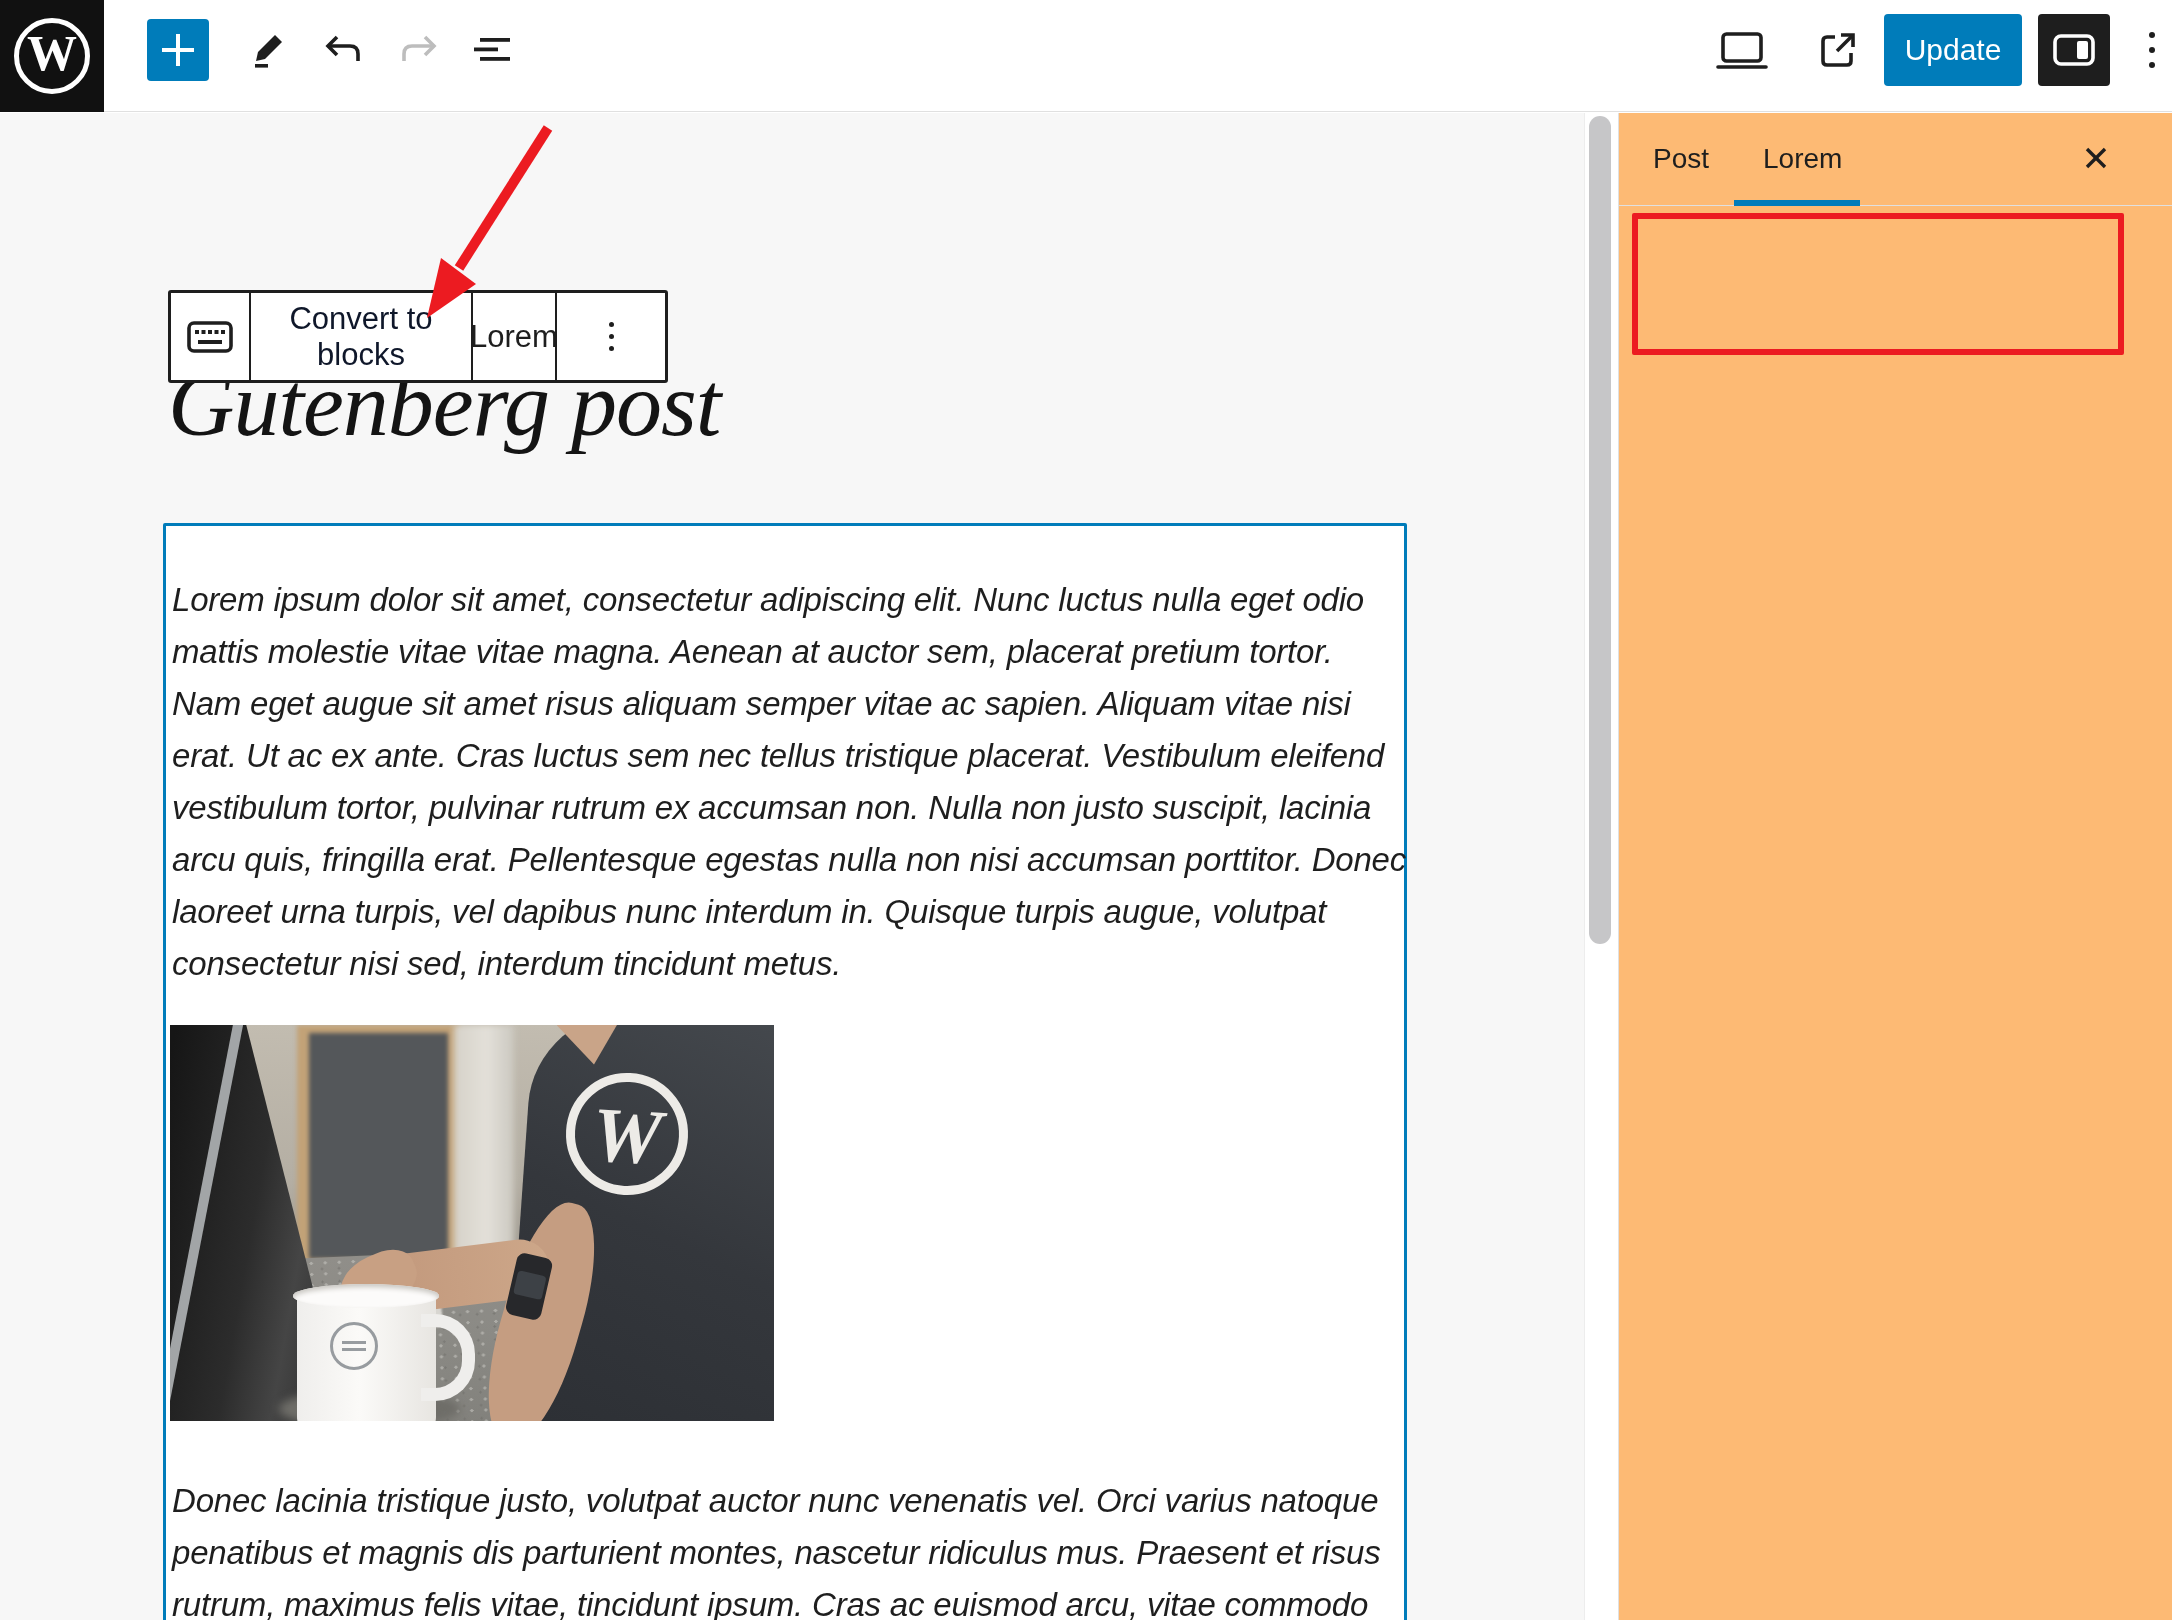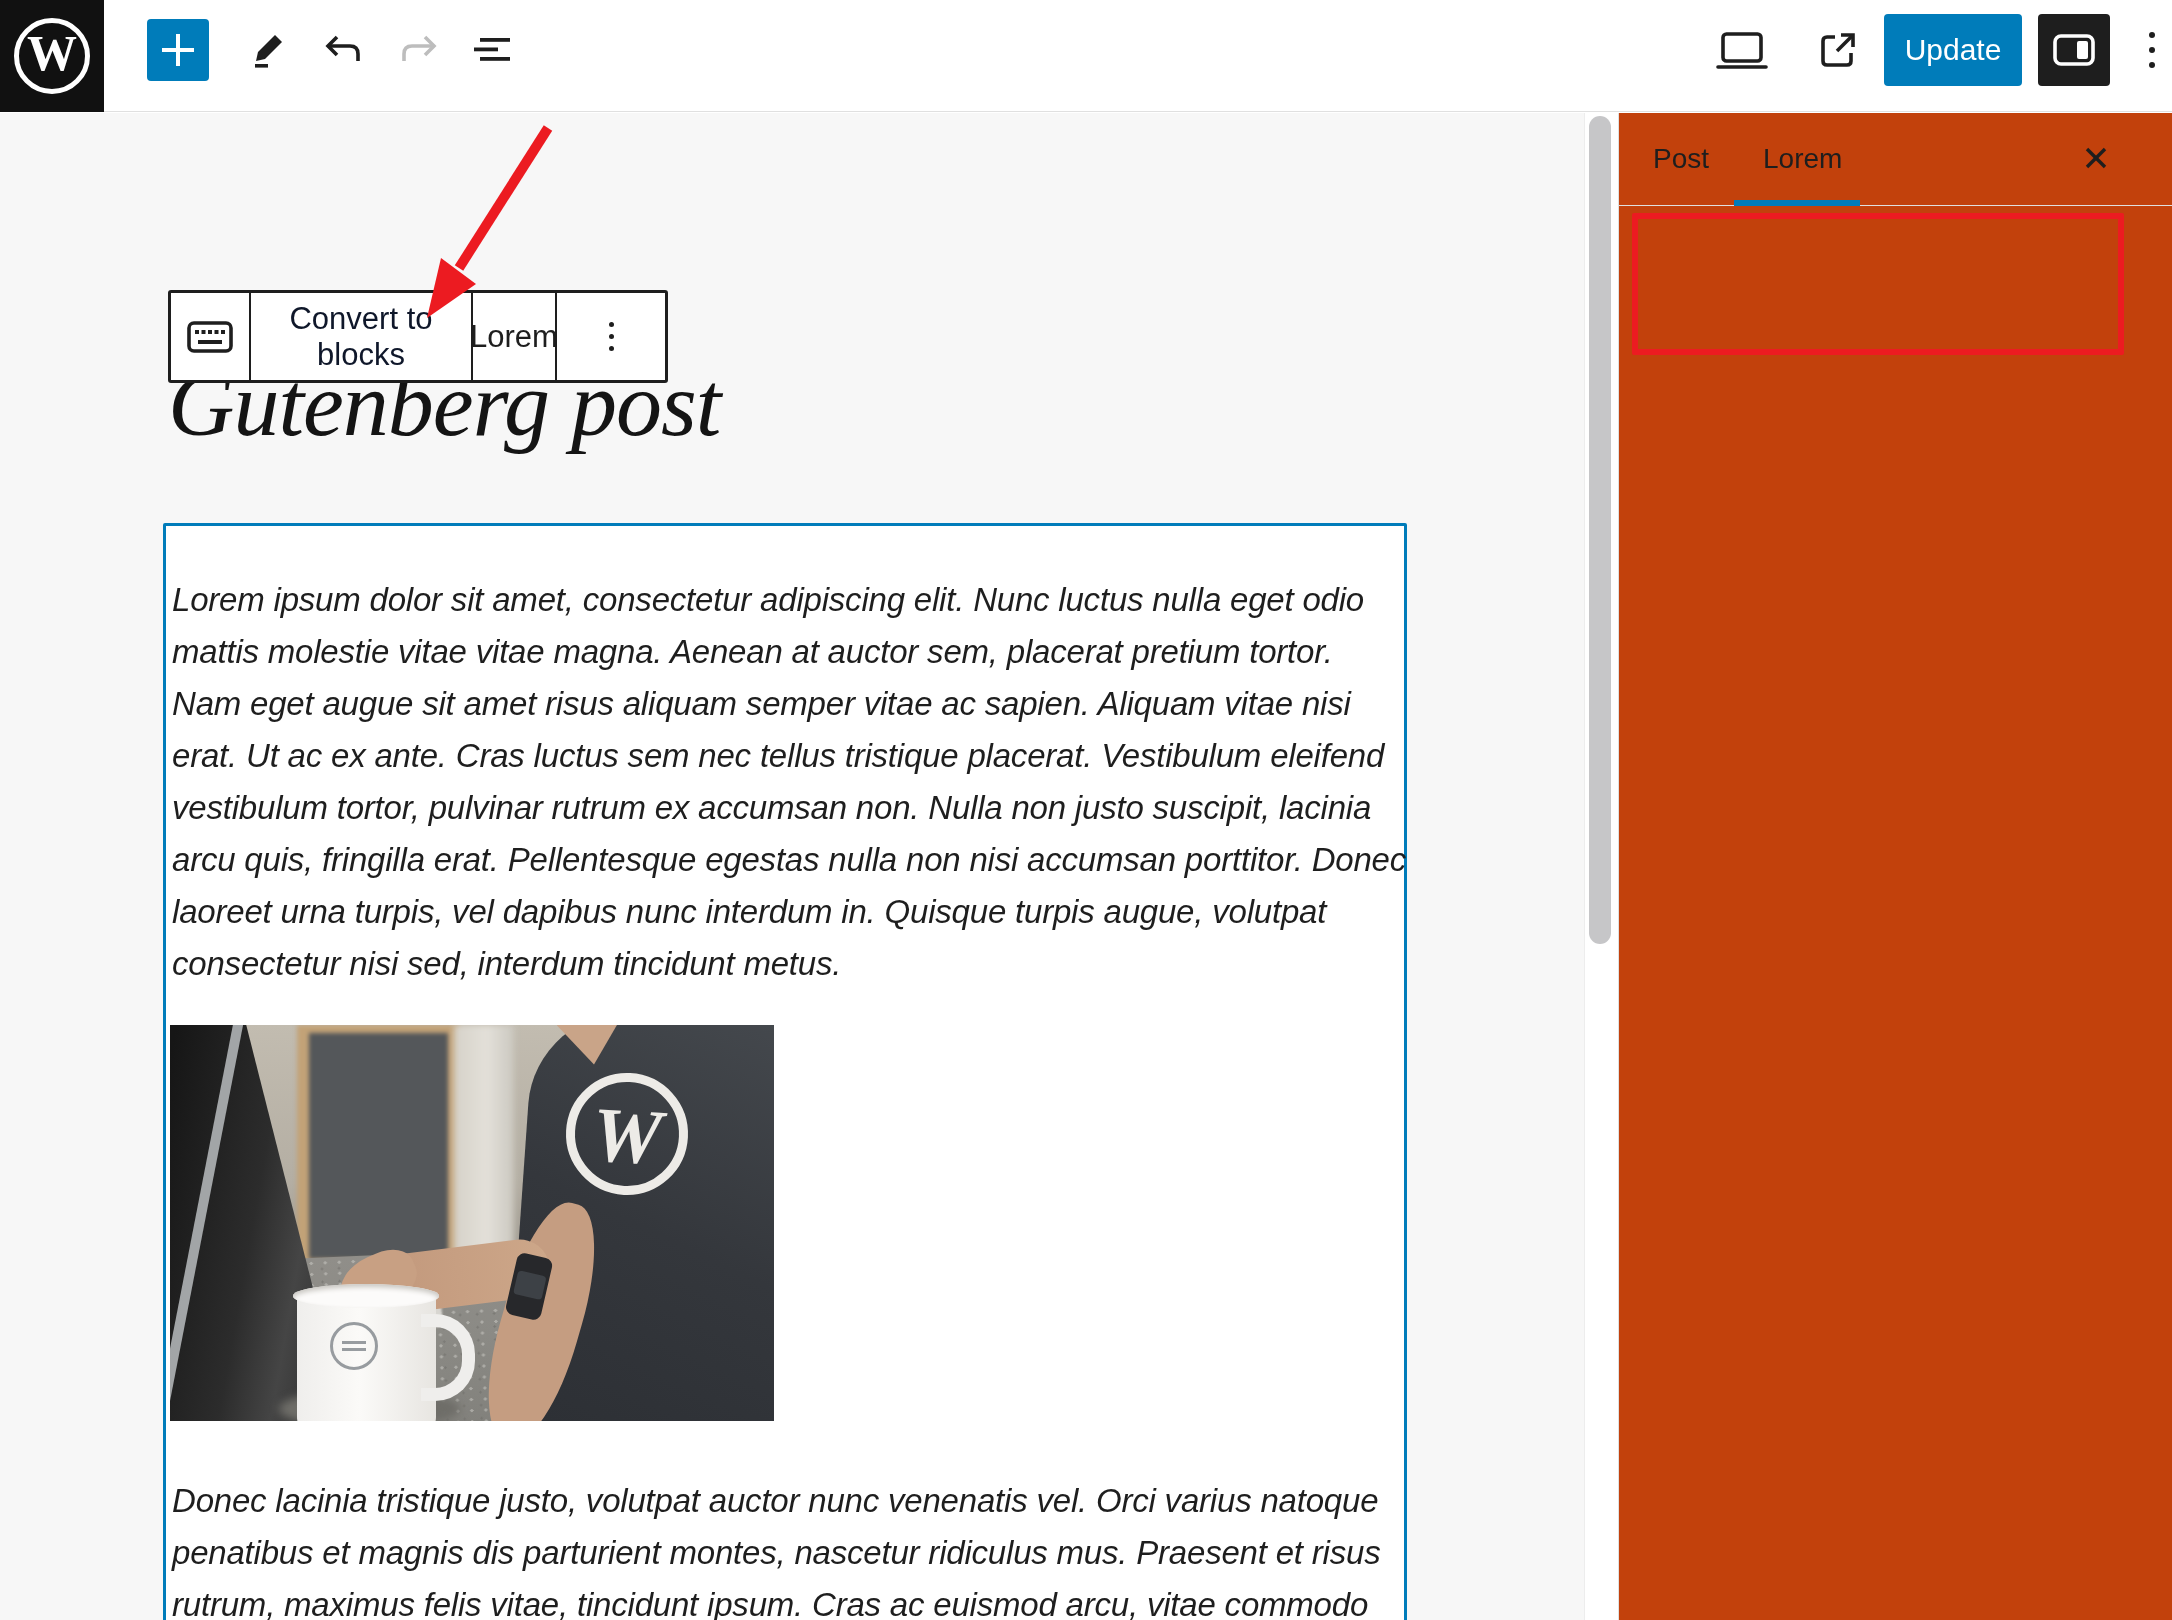--- a/index.html
+++ b/index.html
@@ -51,21 +51,21 @@
   .bt-more { width:108px; }
   .kebab-sm { display:flex; flex-direction:column; gap:7px; }
   .kebab-sm i { width:5px; height:5px; border-radius:50%; background:#1e1e1e; }
 
   
   .scroll-gutter { position:absolute; left:1586px; top:113px; width:32px; height:1507px; background:#fff; }
   .scroll-thumb { position:absolute; left:1589px; top:116px; width:22px; height:828px;
                   background:#c6c6c8; border-radius:11px; cursor:pointer; z-index:5; }
 
   
-  .sidebar { position:absolute; left:1618px; top:113px; width:554px; height:1507px; background:#c2410c;
+  .sidebar { position:absolute; left:1618px; top:113px; width:554px; height:1507px; background:#fdba74;
              border-left:1px solid #e0e0e0; z-index:10; }
   .tabs-row { position:absolute; left:0; top:0; width:554px; height:93px; border-bottom:1px solid #e0e0e0; }
   .tab { position:absolute; top:0; height:92px; display:flex; align-items:center; background:none; border:none;
          font-size:28px; color:#1e1e1e; font-family:"Liberation Sans",sans-serif; cursor:pointer; }
   .tab-post { left:34px; font-weight:500; }
   .tab-block { left:144px; font-weight:500; }
   .tab-underline { position:absolute; left:115px; top:87px; width:126px; height:6px; background:#007cba; }
   .close-btn { position:absolute; left:2064px; top:126px; width:64px; height:64px; background:none; border:none;
                display:flex; align-items:center; justify-content:center; cursor:pointer; z-index:12; }
   .block-card { position:absolute; left:1638px; top:219px; width:480px; height:130px; z-index:11; }

